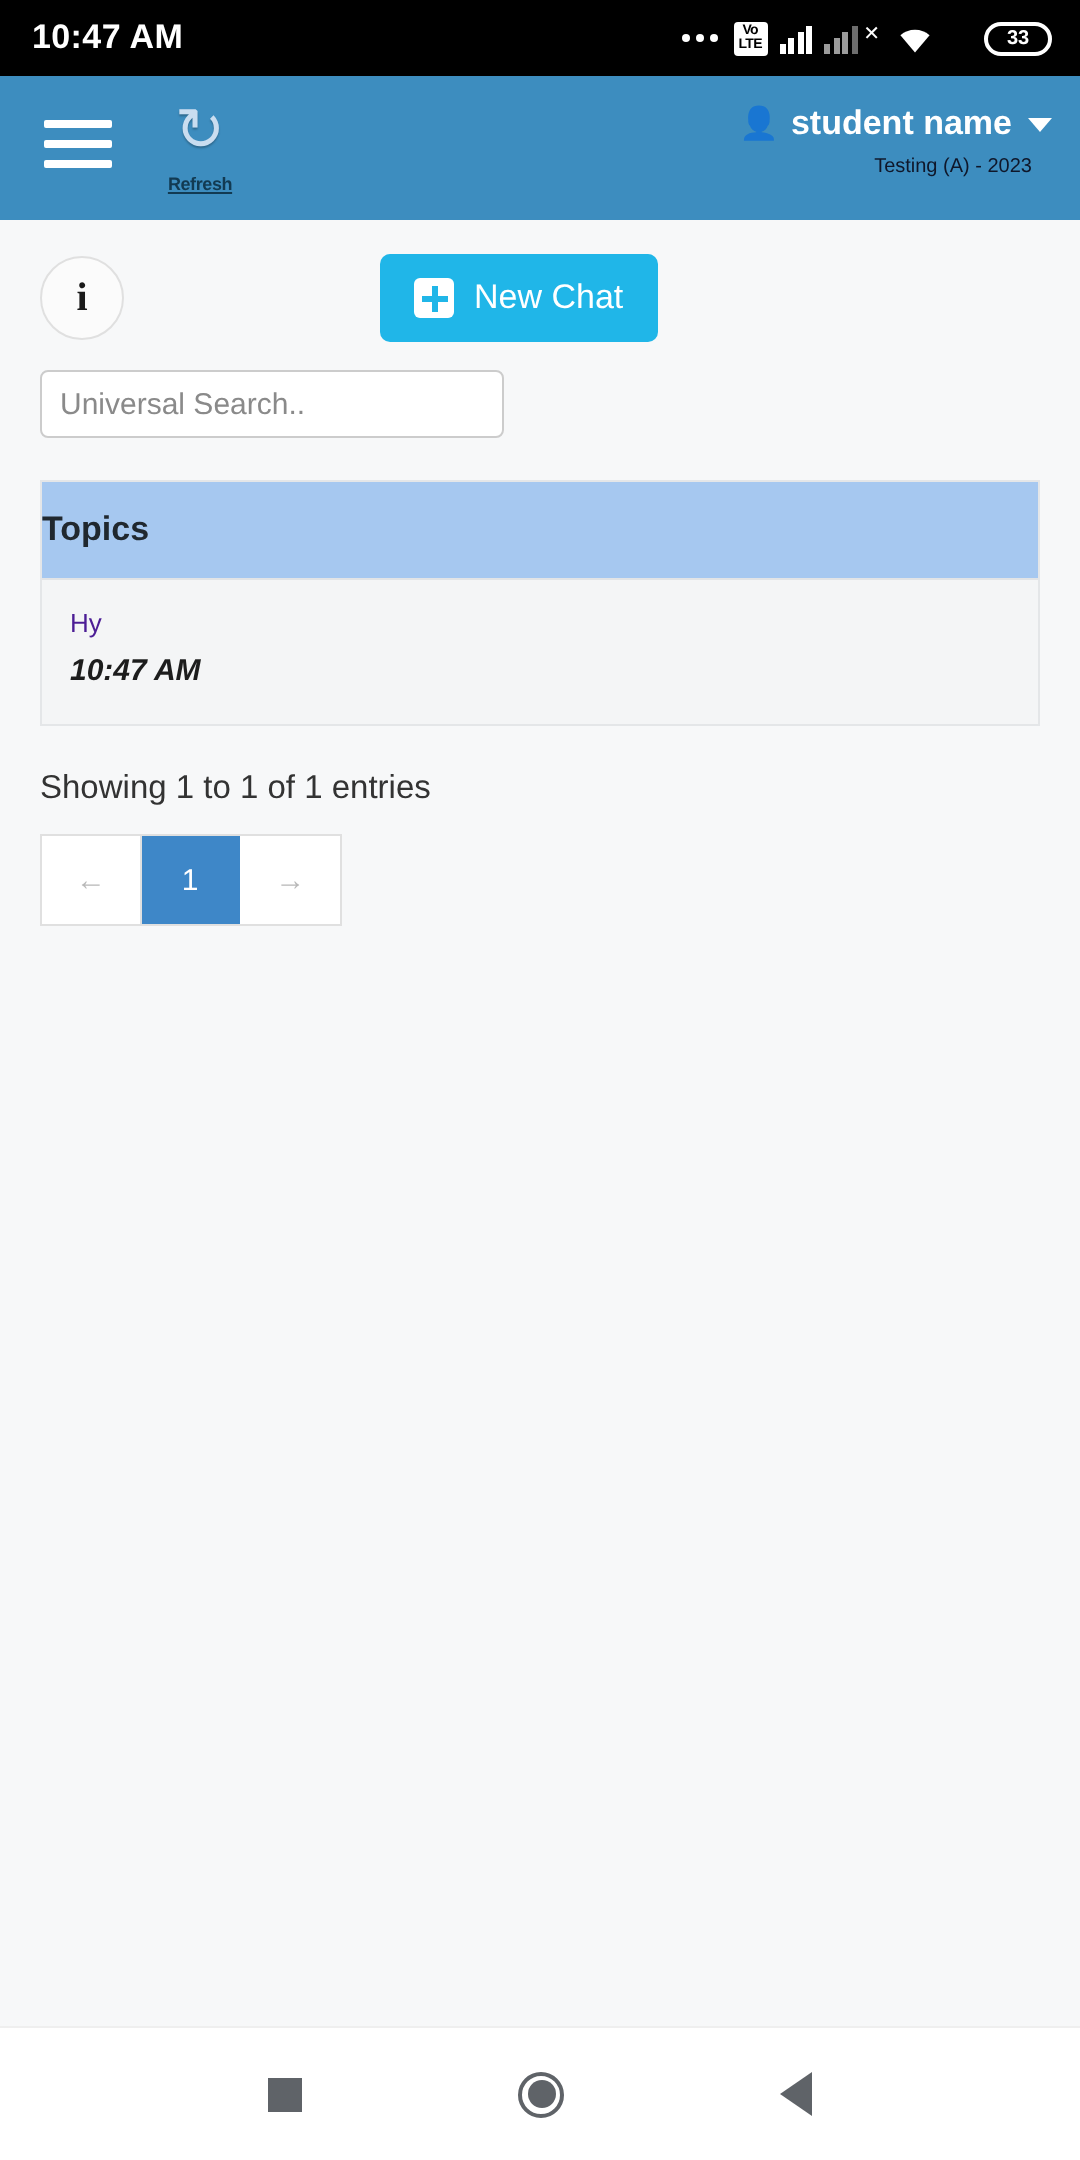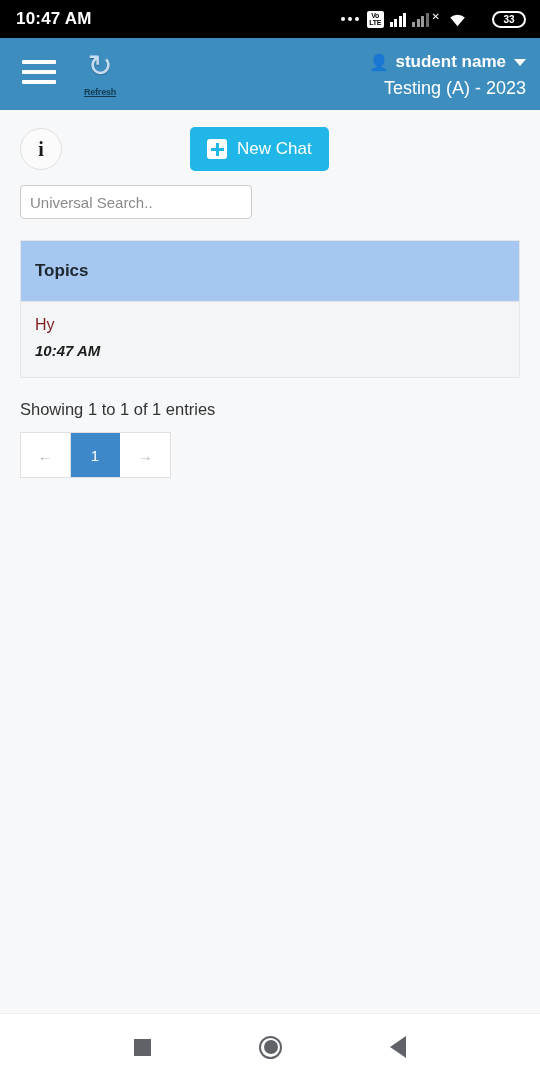--- a/index.html
+++ b/index.html
@@ -63,21 +63,21 @@
     margin-left: auto; margin-right: 14px; margin-top: 14px;
     display: flex; flex-direction: column; align-items: flex-end; cursor: pointer;
   }
   .user-line { display: flex; align-items: center; gap: 6px; }
   .person-icon { font-size: 16px; color: #ffffff; }
   .user-name { color: #ffffff; font-size: 17px; font-weight: bold; }
   .caret {
     width: 0; height: 0; border-left: 6px solid transparent;
     border-right: 6px solid transparent; border-top: 7px solid #ffffff; margin-left: 2px;
   }
-  .user-sub { color: #ffffff; font-size: 18px; margin-top: 6px; }
+  .user-sub { color: #0f172a; font-size: 10px; margin-top: 6px; margin-right: 10px; }
 
   
   .content { background: #f7f8f9; height: 903px; padding: 0 20px; position: relative; }
 
   .toolrow { display: flex; align-items: center; padding-top: 17px; }
   .info-circle {
     width: 42px; height: 42px; border-radius: 50%; border: 1px solid #e0e0e0;
     background: #fbfbfb; display: flex; align-items: center; justify-content: center;
     cursor: pointer; flex: 0 0 auto;
   }
@@ -101,27 +101,27 @@
 
   .search-input {
     margin-top: 14px; width: 232px; height: 34px;
     border: 1px solid #cccccc; border-radius: 4px; background: #ffffff;
     padding: 0 9px; font-size: 15px; color: #555; font-family: "Liberation Sans", sans-serif;
   }
   .search-input::placeholder { color: #8a8a8a; }
 
   
   .table { margin-top: 21px; border: 1px solid #e4e6e8; }
-  .thead { background: #a6c8f0; height: 60px; display: flex; align-items: center; padding-left: 14px; }
+  .thead { background: #a6c8f0; height: 48px; display: flex; align-items: center; }
   .thead-label { font-size: 17px; font-weight: bold; color: #20282f; }
   .trow {
     background: #f4f5f6; border-top: 1px solid #e2e4e6;
     padding: 14px 14px 18px 14px;
   }
-  .topic-link { color: #7f1d1d; font-size: 16px; display: block; cursor: pointer; text-decoration: none; }
+  .topic-link { color: #4c1d95; font-size: 13px; display: block; cursor: pointer; text-decoration: none; }
   .topic-time { font-size: 15px; font-weight: bold; font-style: italic; color: #1d1d1d; margin-top: 8px; display: block; }
 
   .entries { margin-top: 22px; font-size: 16.5px; color: #333333; }
 
   .pager { margin-top: 13px; display: flex; border: 1px solid #e0e0e0; width: 151px; }
   .pg {
     width: 50px; height: 44px; background: #ffffff; display: flex;
     align-items: center; justify-content: center; font-size: 15px; color: #b9b9b9;
     cursor: pointer; border-right: 1px solid #e0e0e0;
   }

